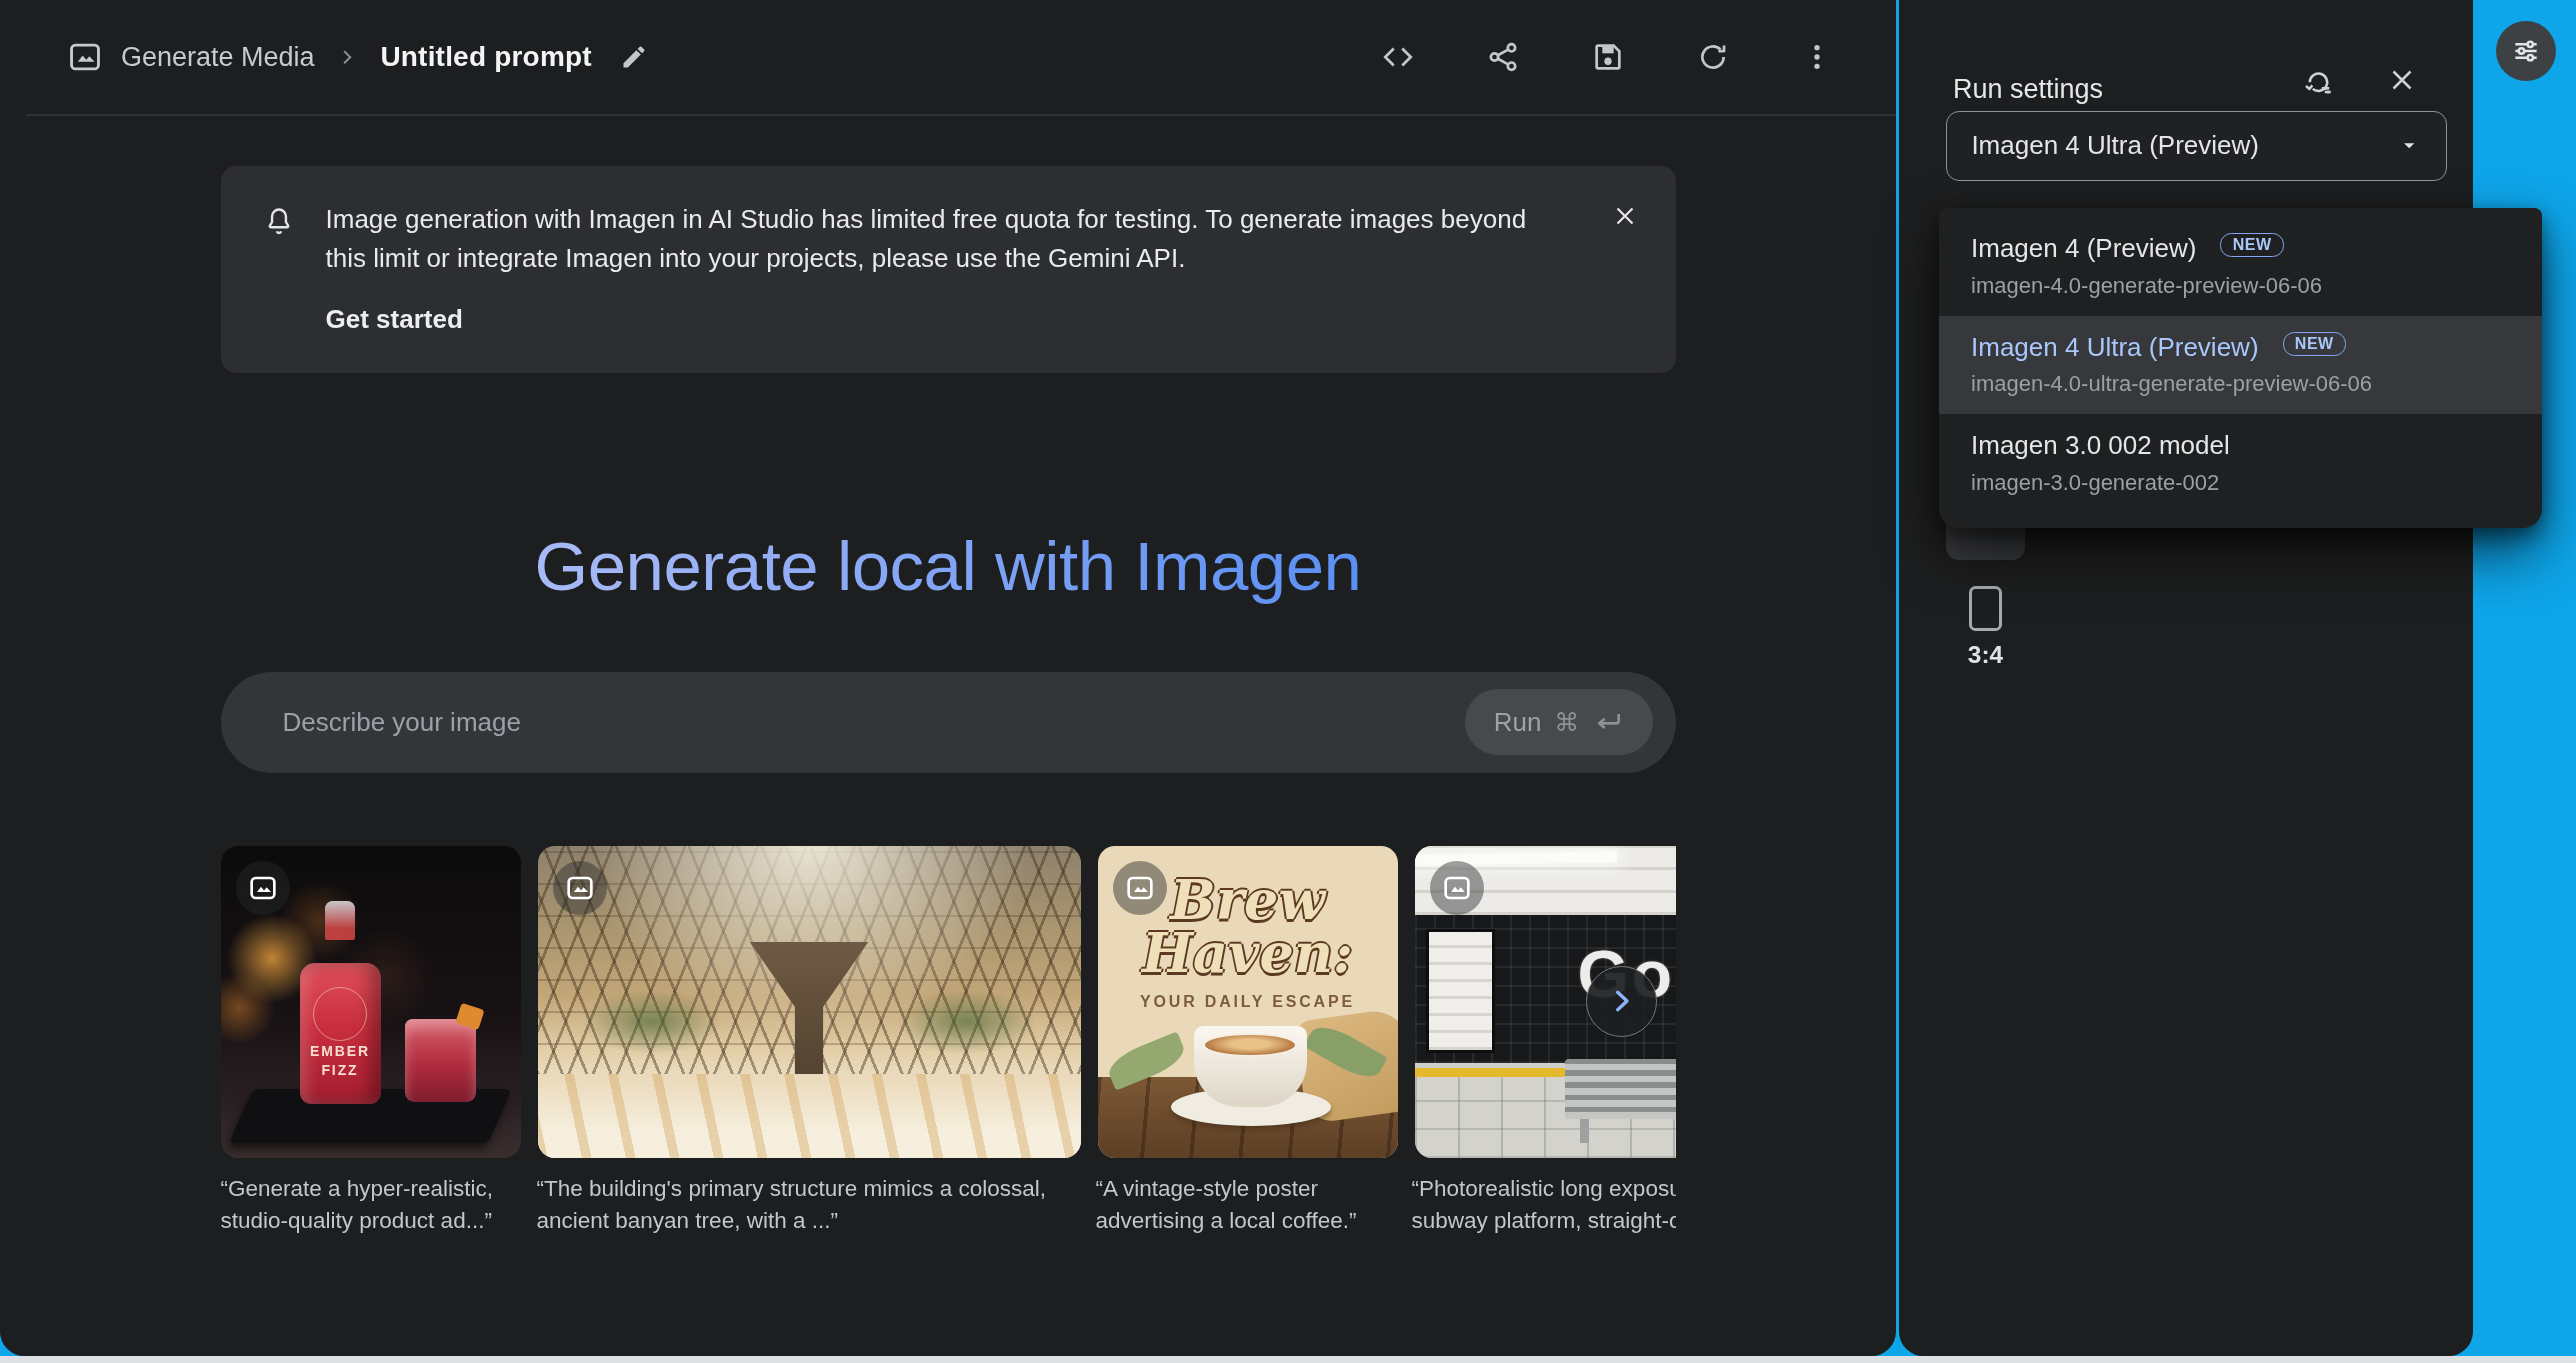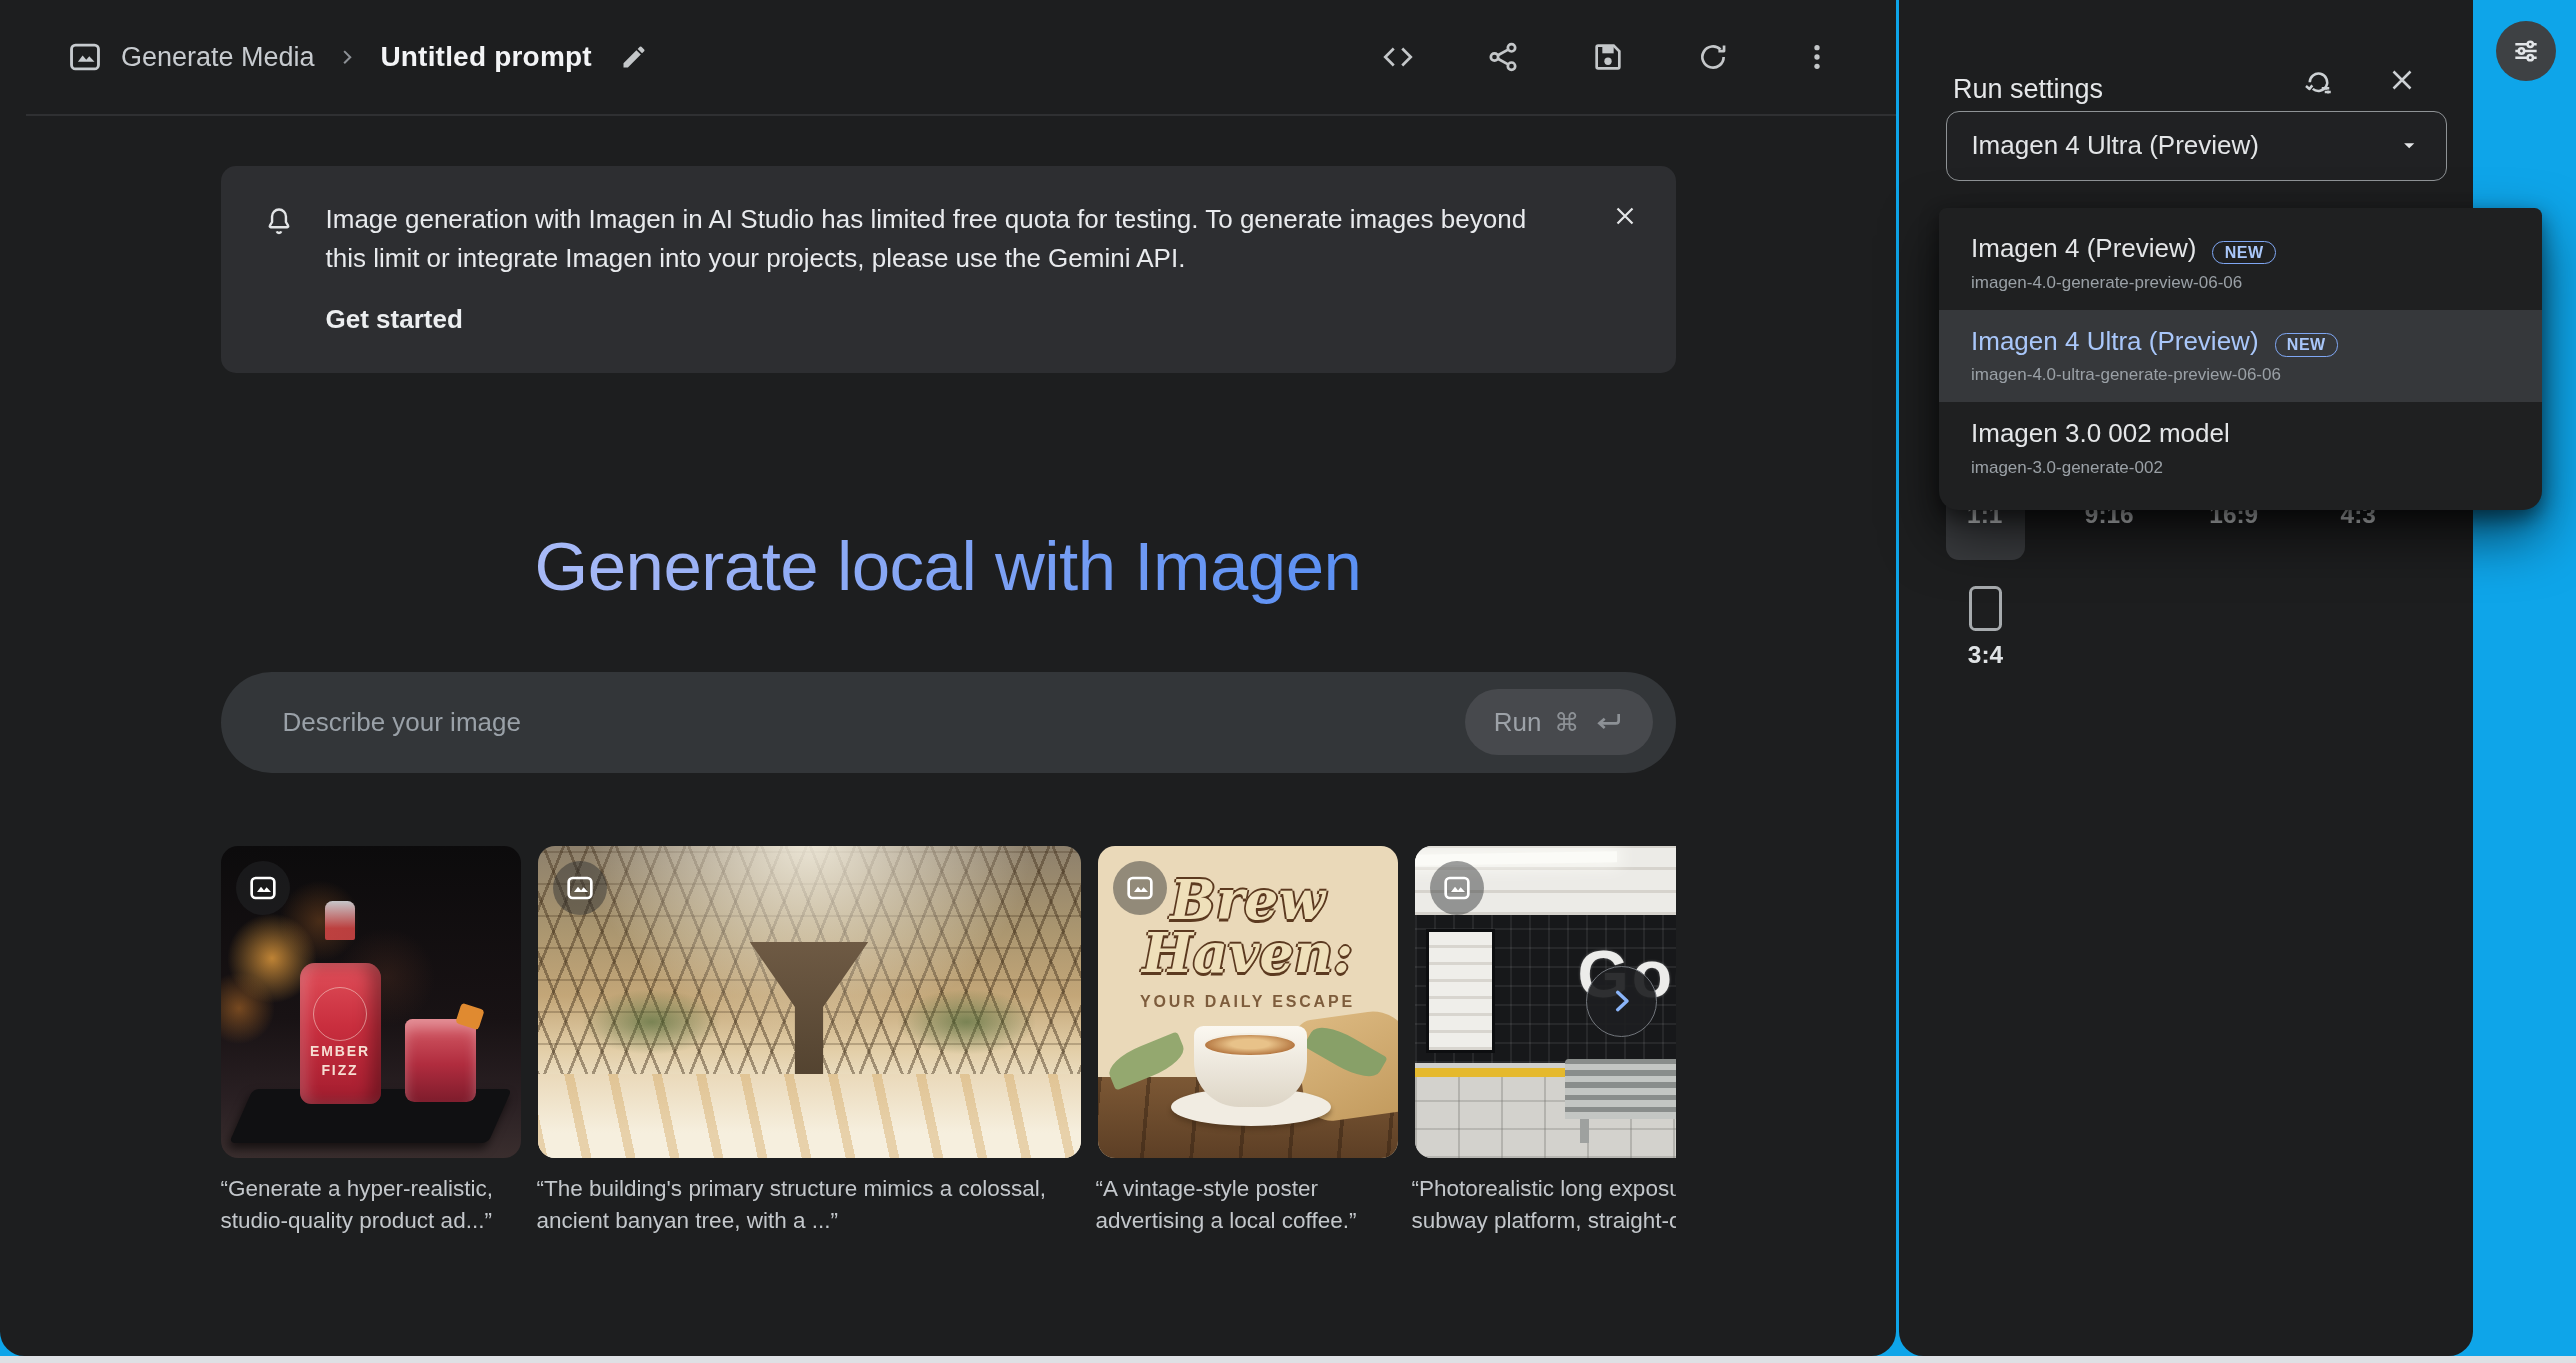--- a/index.html
+++ b/index.html
@@ -183,25 +183,25 @@
   .ar-16-9 { width:45px; height:27px; } .ar-4-3 { width:41px; height:33px; }
   .ar-3-4 { width:33px; height:45px; border-color:#a7abae; }
   .aspect-label { margin-top:9.4px; font-size:24.4px; font-weight:600; color:#e0e3e5; }
   .aspect-row2 { margin-top:53px; display:flex; }
 
   
   .menu { position:absolute; left:1939px; top:208px; width:603px; background:#1f2021; border-radius:7.5px 7.5px 19px 19px;
     box-shadow:0 26px 56px rgba(0,0,0,.6), 0 7.5px 19px rgba(0,0,0,.45); z-index:20; padding:9.4px 0 15px; }
   .opt { padding:16px 28px 17px 32px; cursor:pointer; }
   .opt.sel { background:#36383b; }
-  .opt-line { display:flex; align-items:flex-end; gap:16px; }
+  .opt-line { display:flex; align-items:flex-start; gap:24px; }
   .opt-name { font-size:26px; color:#e4e6e8; }
   .opt.sel .opt-name { color:#a9c7fa; }
   .opt-badge { font-size:16px; font-weight:600; letter-spacing:0.5px; color:#a9c7fa; border:1.9px solid #7fa7f4; border-radius:11.3px; padding:1.9px 11.3px; }
-  .opt-id { margin-top:8.4px; font-size:17px; color:#9aa0a6; }
+  .opt-id { margin-top:8.4px; font-size:22px; color:#9aa0a6; }
 
   
   .rail-btn { position:absolute; left:20.7px; top:20.7px; width:60px; height:60px; border-radius:50%; border:none;
     background:#3e4144; color:#e2e5e8; display:flex; align-items:center; justify-content:center; cursor:pointer; }
 
   svg { display:block; }
 </style>
 </head>
 <body>
 

